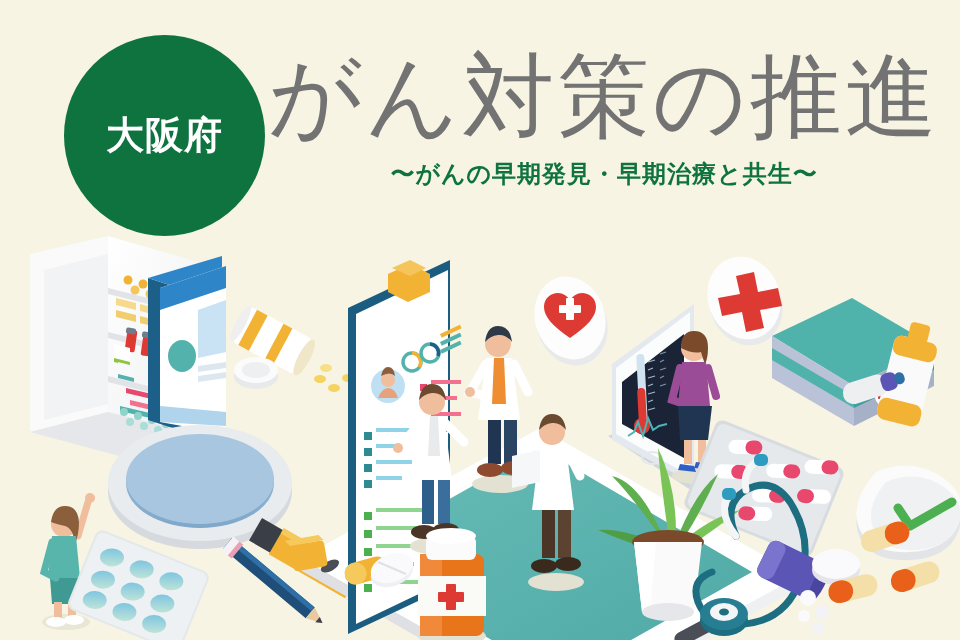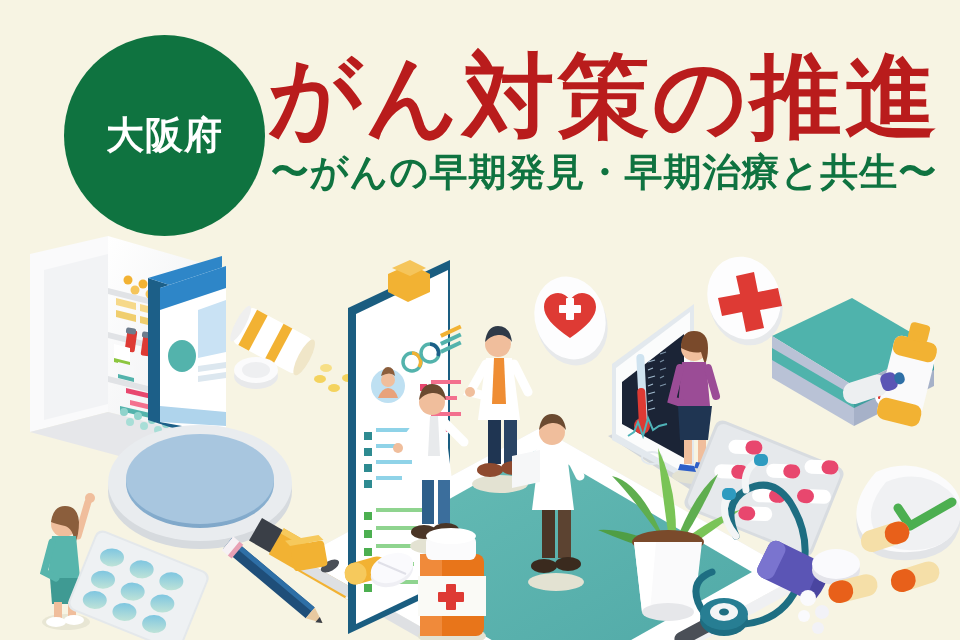--- a/index.html
+++ b/index.html
@@ -27,27 +27,27 @@
   .badge-line{
     color:#FFFFFF; font-size:38px; font-weight:bold;
     letter-spacing:1px; line-height:1.18; white-space:nowrap;
   }
 
   #title-block{
     position:absolute; left:258px; top:50px; width:660px;
     display:flex; flex-direction:column; align-items:center;
   }
   #main-title{
-    color:#b91c1c; font-size:92px; font-weight:bold;
+    color:#737373; font-size:92px; font-weight:normal;
     line-height:1.0; letter-spacing:3px; white-space:nowrap;
   }
   #sub-title{
-    color:#0F7340; font-size:38px; font-weight:bold;
+    color:#0F7340; font-size:24px; font-weight:bold;
     line-height:1.0; letter-spacing:1px; white-space:nowrap;
-    margin-top:11px;
+    margin-top:20px;
   }
 
   
   #illustration{ position:absolute; left:0; top:236px; width:960px; height:404px; }
   #illustration svg{ display:block; }
 </style>
 </head>
 <body>
 
 <div id="banner">

